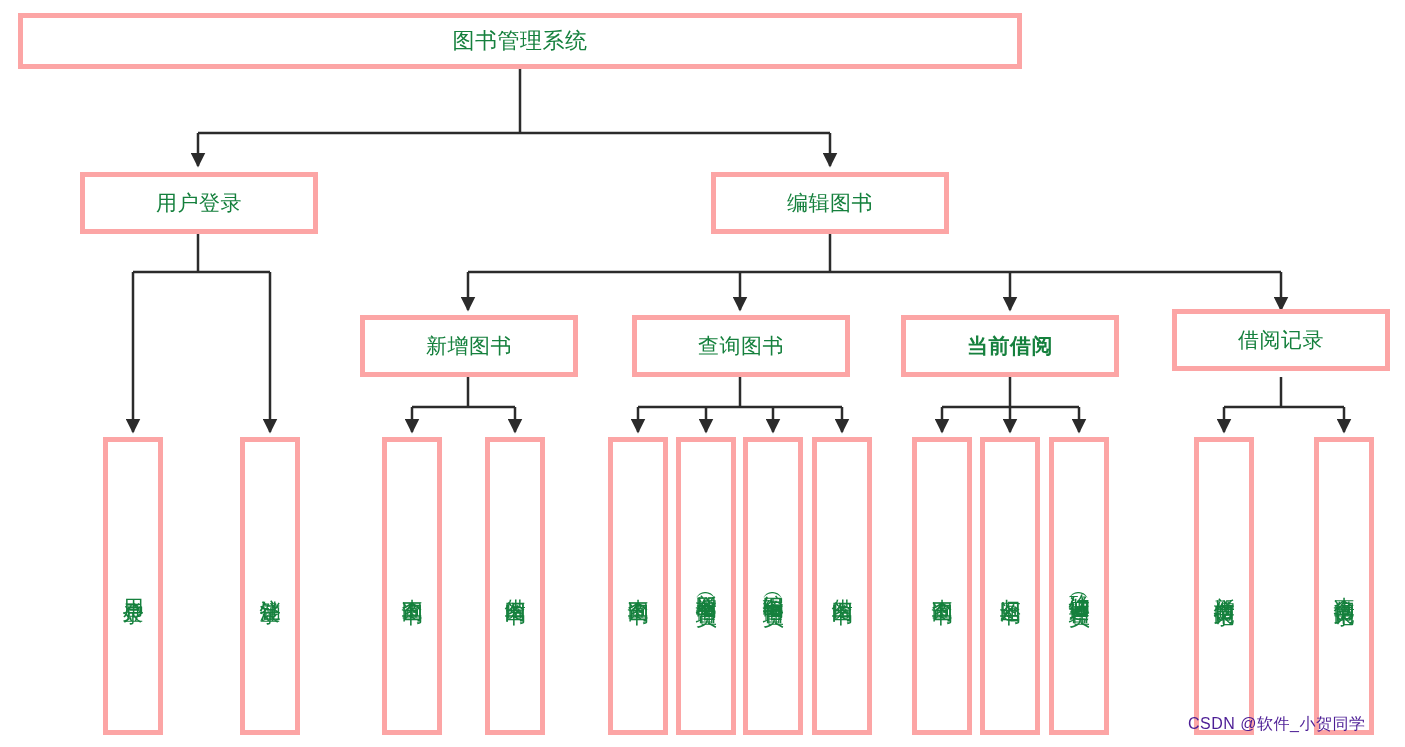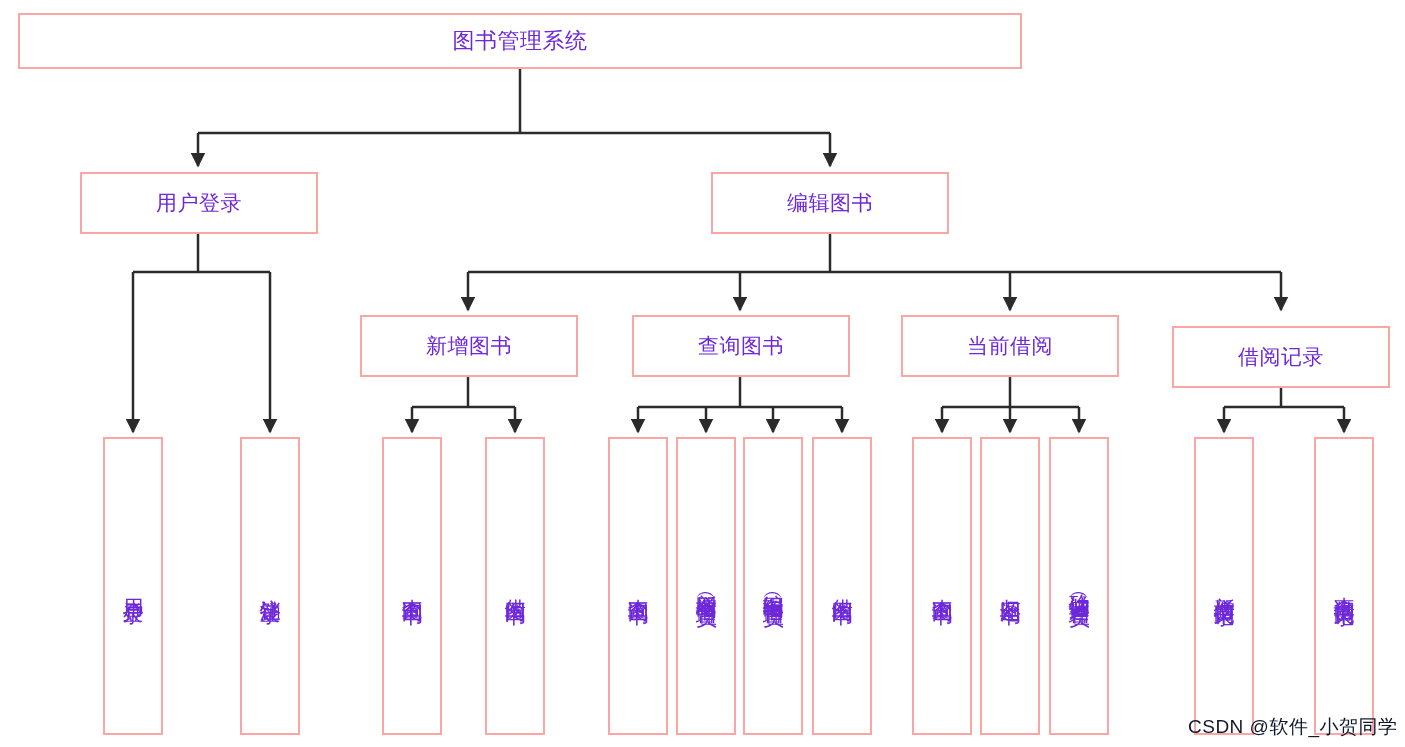--- a/index.html
+++ b/index.html
@@ -20,26 +20,26 @@
   #wires {
     position: absolute;
     left: 0;
     top: 0;
     width: 1405px;
     height: 747px;
   }
   .node {
     position: absolute;
     box-sizing: border-box;
-    border: 2px solid #fca5a5;
+    border: 5px solid #fca5a5;
     background: #ffffff;
     display: flex;
     align-items: center;
     justify-content: center;
-    color: #6d28d9;
+    color: #15803d;
   }
   .node.horiz {
     font-size: 21px;
     line-height: 1.1;
     letter-spacing: 0.5px;
   }
   .node.vert {
     writing-mode: vertical-rl;
     text-orientation: upright;
     font-size: 21px;
@@ -53,22 +53,22 @@
   .node.vert .vtext {
     writing-mode: vertical-rl;
     text-orientation: upright;
     display: block;
   }
   #root-node {
     font-size: 22px;
   }
   .watermark {
     position: absolute;
-    color: #0f172a;
-    font-size: 19px;
+    color: #4c1d95;
+    font-size: 16px;
     white-space: nowrap;
     user-select: none;
     letter-spacing: 0.5px;
   }
 </style>
 </head>
 <body>
 
 <div id="canvas">
 
@@ -125,23 +125,23 @@
   <div class="node horiz" id="root-node" style="left:18px; top:13px; width:1004px; height:56px;">图书管理系统</div>
 
   <div class="node horiz" style="left:80px; top:172px; width:238px; height:62px;">用户登录</div>
 
   <div class="node horiz" style="left:711px; top:172px; width:238px; height:62px;">编辑图书</div>
 
   <div class="node horiz" style="left:360px; top:315px; width:218px; height:62px;">新增图书</div>
 
   <div class="node horiz" style="left:632px; top:315px; width:218px; height:62px;">查询图书</div>
 
-  <div class="node horiz" style="left:901px; top:315px; width:218px; height:62px;">当前借阅</div>
+  <div class="node horiz" style="left:901px; top:315px; width:218px; height:62px;font-weight:bold;">当前借阅</div>
 
-  <div class="node horiz" style="left:1172px; top:326px; width:218px; height:62px;">借阅记录</div>
+  <div class="node horiz" style="left:1172px; top:309px; width:218px; height:62px;">借阅记录</div>
 
   <div class="node vert" style="left:103px; top:437px; width:60px; height:298px;">
     <span class="vtext">用户登录</span>
   </div>
 
   <div class="node vert" style="left:240px; top:437px; width:60px; height:298px;">
     <span class="vtext">注销登录</span>
   </div>
 
   <div class="node vert" style="left:382px; top:437px; width:60px; height:298px;">

